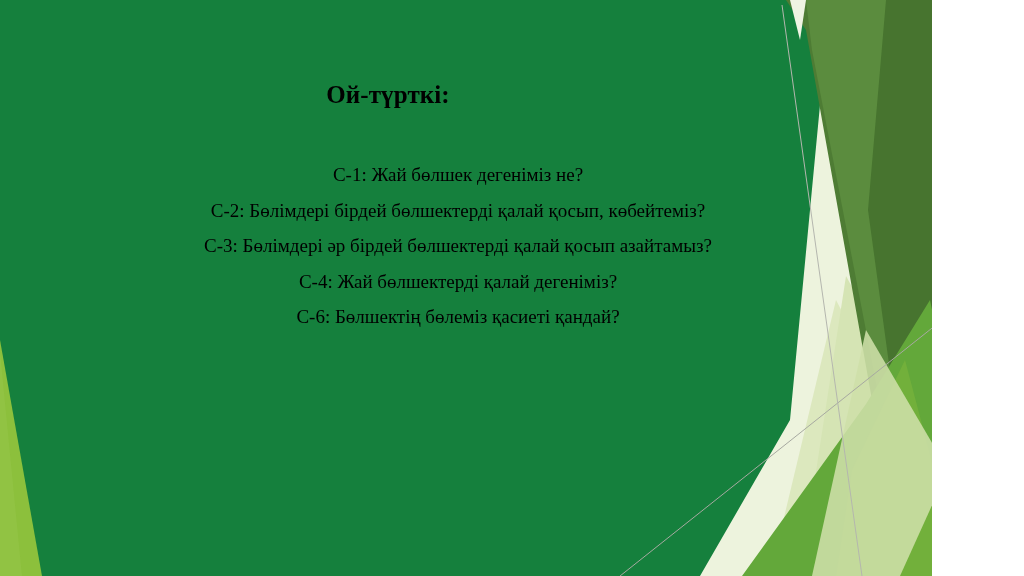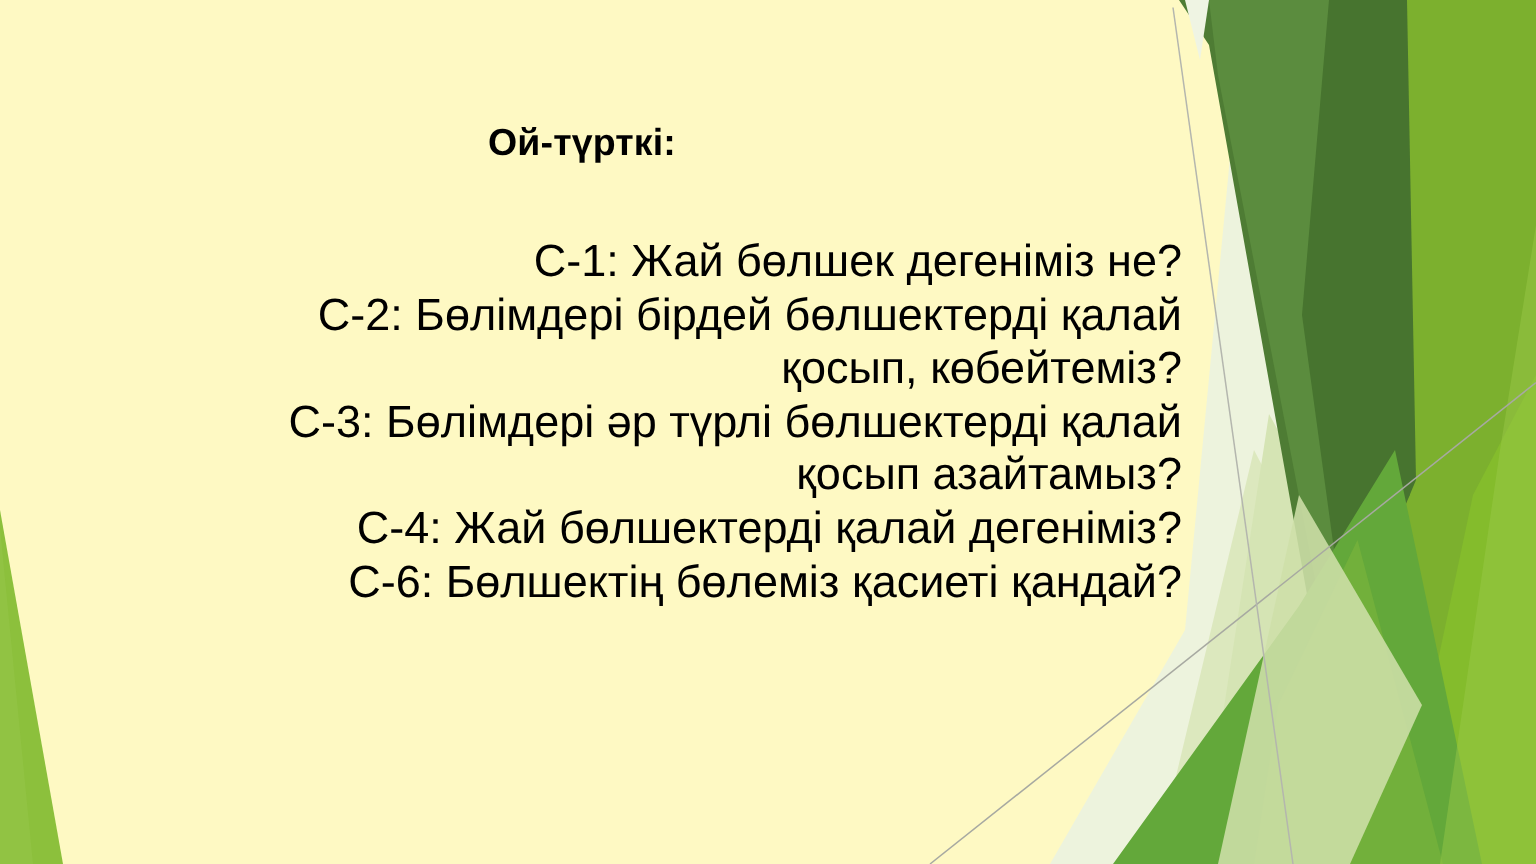--- a/index.html
+++ b/index.html
@@ -3,25 +3,25 @@
 <meta charset="utf-8">
 <title>Slide</title>
 <style>
   html, body {
     margin: 0;
     padding: 0;
     background: #ffffff;
   }
   #slide {
     position: relative;
-    width: 1024px;
+    width: 932px;
     height: 576px;
-    background: #fef9c3;
+    background: #15803d;
     overflow: hidden;
-    font-family: Liberation Sans, sans-serif;
+    font-family: Liberation Serif, serif;
   }
 
   
   #deco-right,
   #deco-left {
     position: absolute;
     top: 0;
     left: 0;
     width: 1024px;
     height: 576px;
@@ -56,24 +56,24 @@
     position: absolute;
     left: 128px;
     top: 157px;
     width: 660px;
     margin: 0;
     padding: 0;
     list-style: none;
   }
 
   #body-list li {
-    font-size: 30px;
+    font-size: 19px;
     line-height: 35.6px;
     color: #000000;
-    text-align: right;
+    text-align: center;
     white-space: normal;
     font-weight: normal;
   }
 </style>
 </head>
 <body>
 
 <div id="slide">
 
   <svg id="deco-right" viewBox="0 0 1024 576" preserveAspectRatio="none" aria-hidden="true">
@@ -114,20 +114,20 @@
     <polygon points="0,352 0,576 22,576" fill="#95C548" opacity="0.6"></polygon>
   </svg>
 
   <div id="content">
 
     <div id="slide-title">Ой-түрткі:</div>
 
     <ul id="body-list">
       <li>С-1: Жай бөлшек дегеніміз не?</li>
       <li>С-2: Бөлімдері бірдей бөлшектерді қалай қосып, көбейтеміз?</li>
-      <li>С-3: Бөлімдері әр түрлі бөлшектерді қалай қосып азайтамыз?</li>
+      <li>С-3: Бөлімдері әр бірдей бөлшектерді қалай қосып азайтамыз?</li>
       <li>С-4: Жай бөлшектерді қалай дегеніміз?</li>
       <li>С-6: Бөлшектің бөлеміз қасиеті қандай?</li>
     </ul>
 
   </div>
 
 </div>
 
 </body></html>

